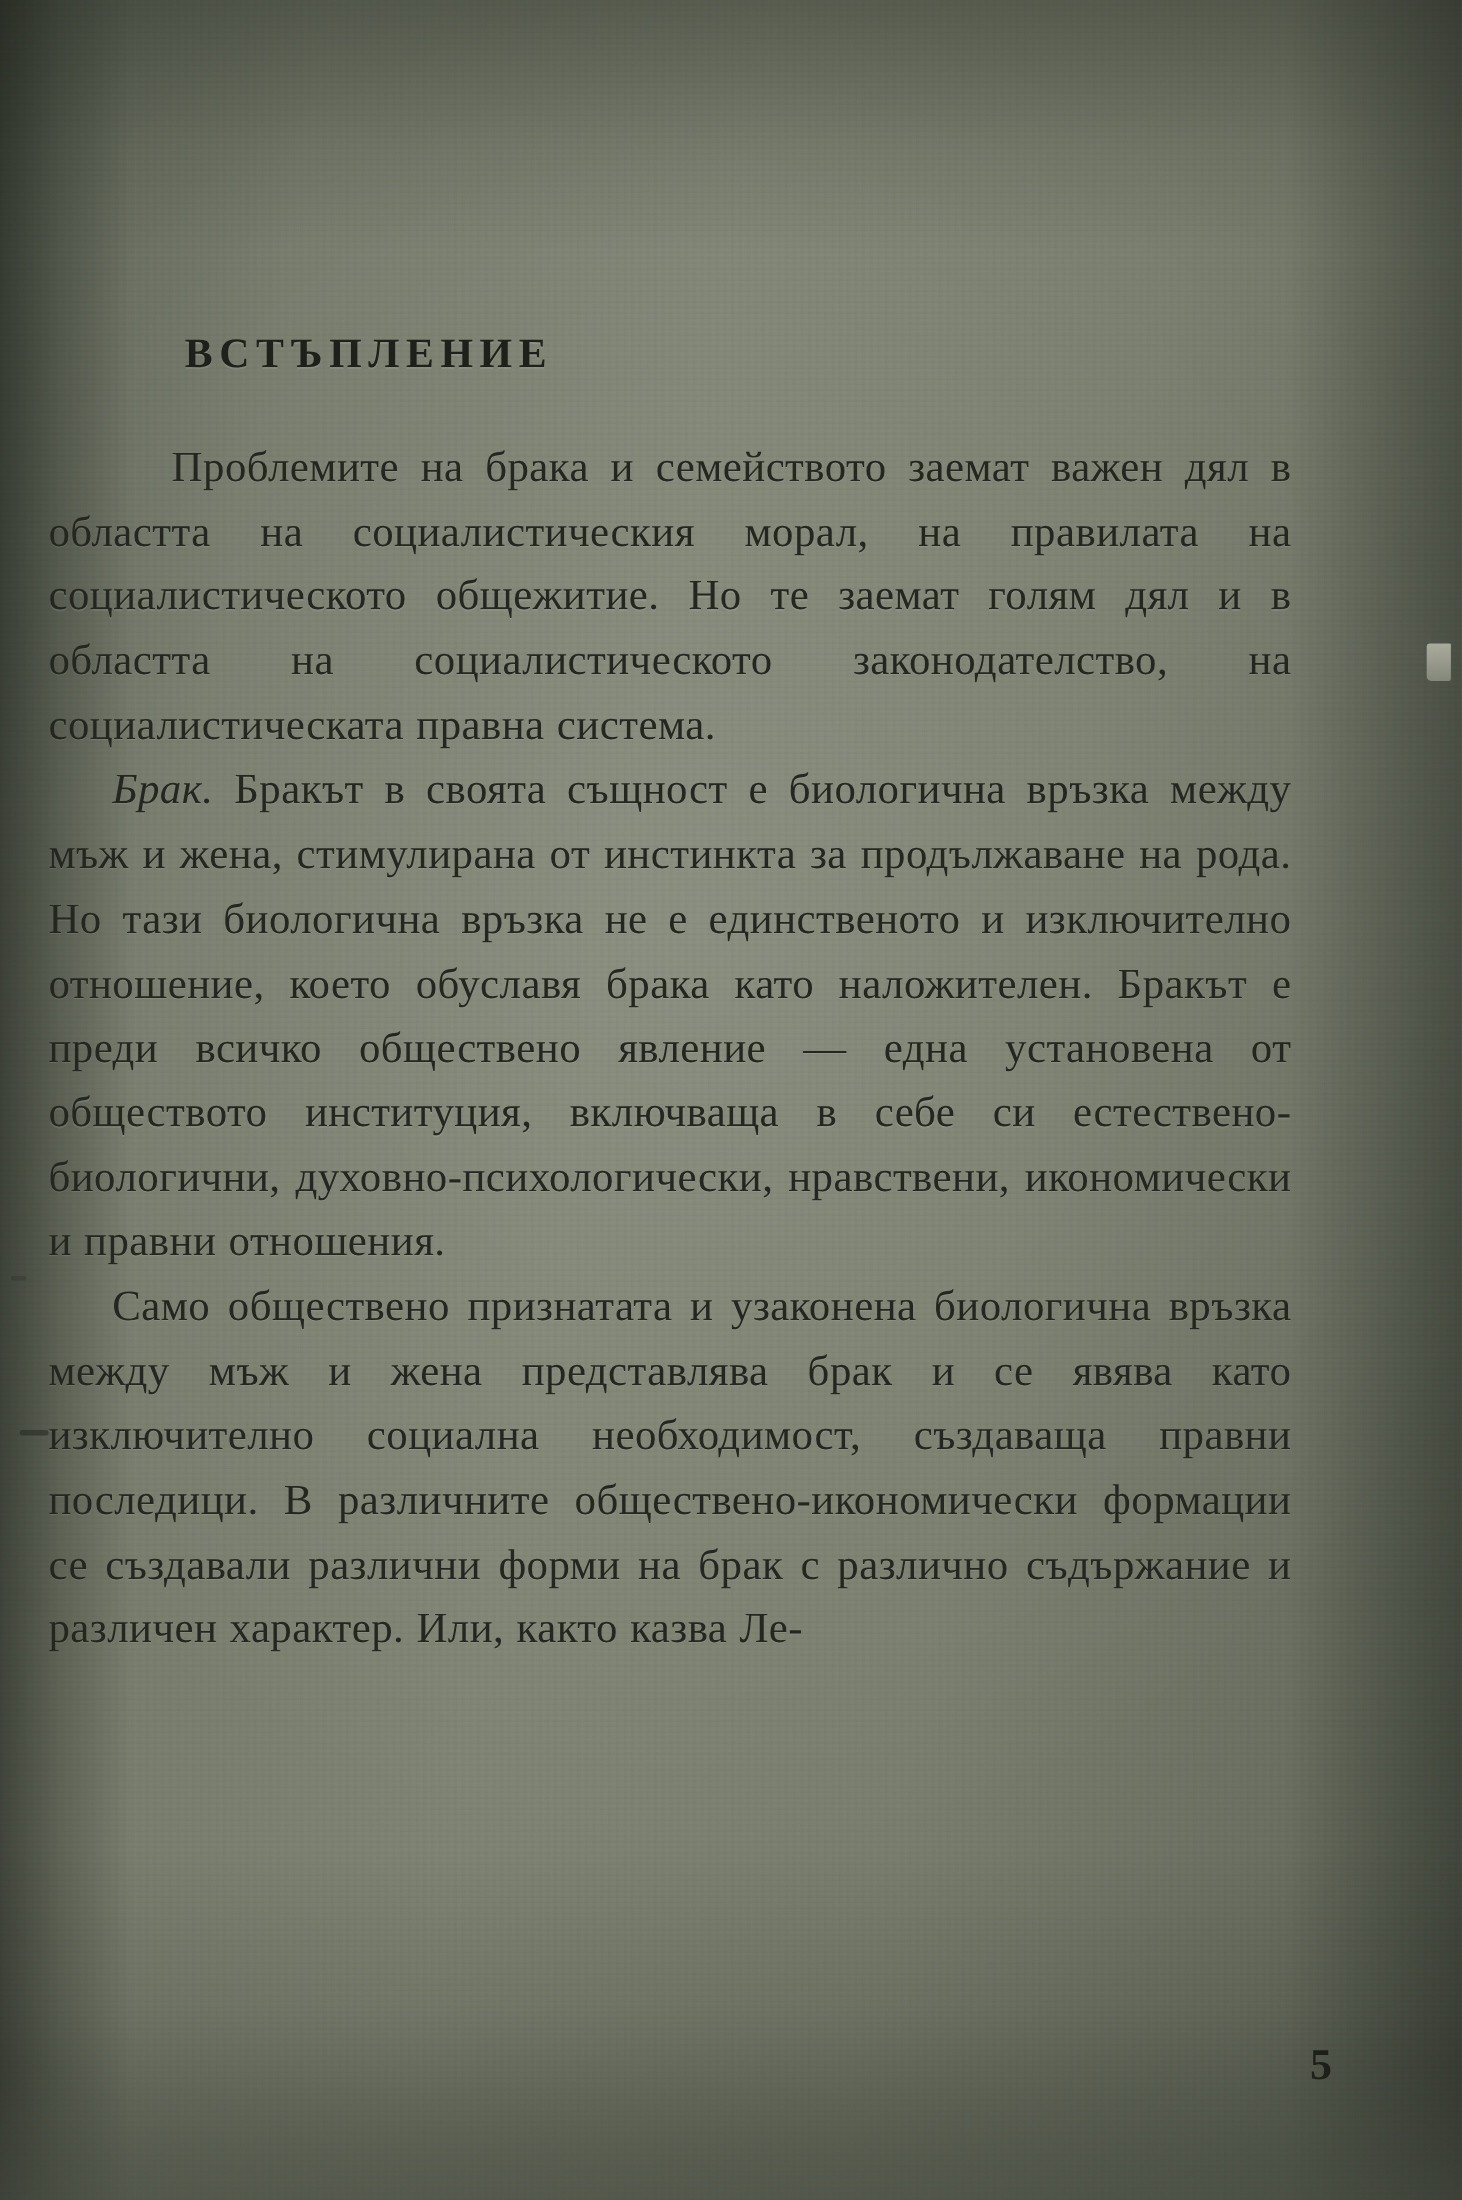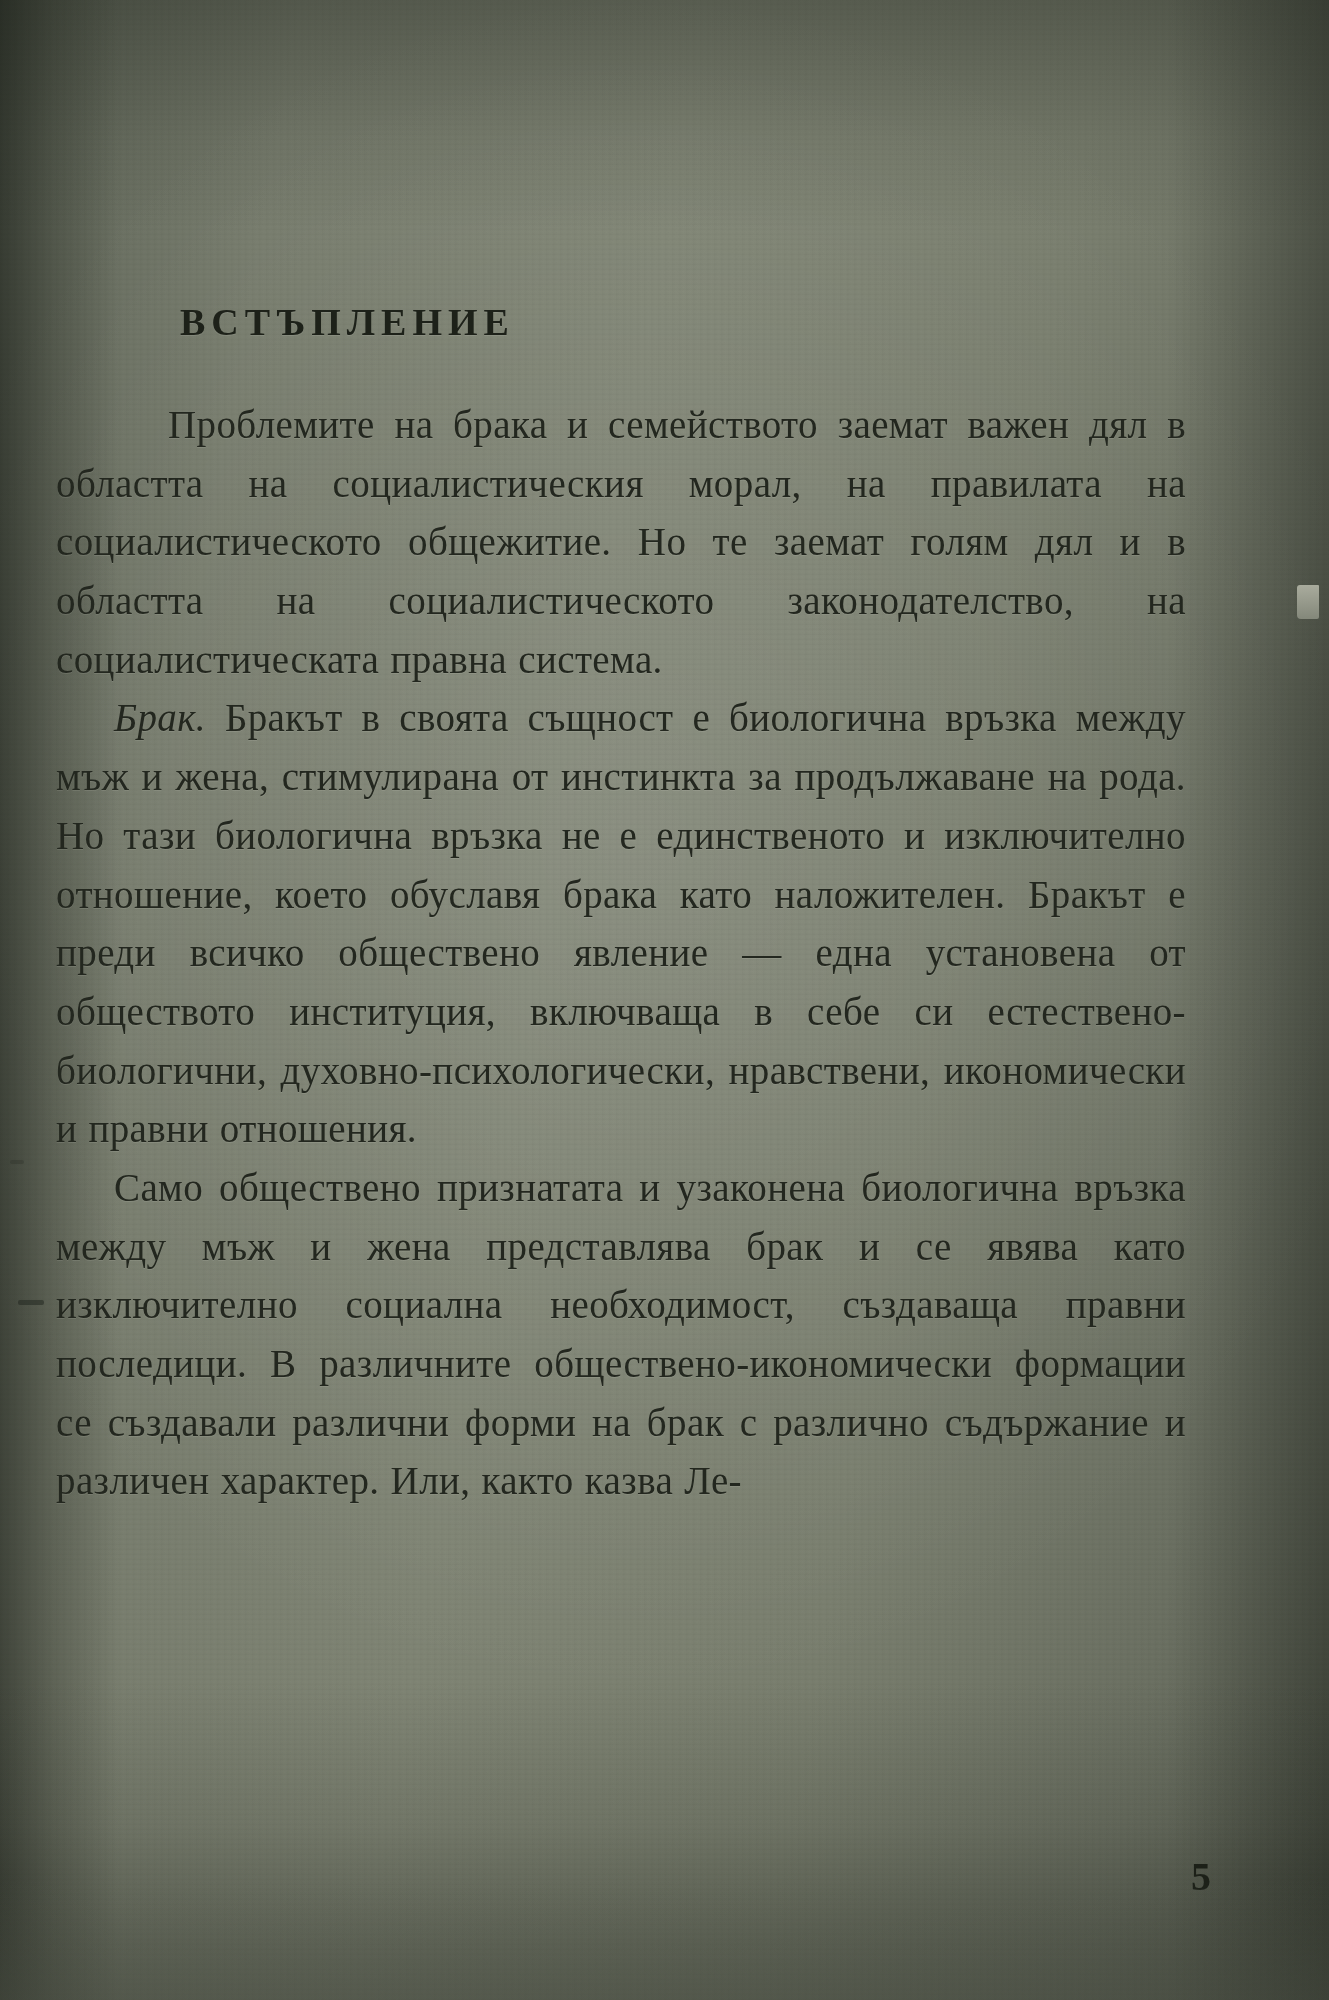--- a/index.html
+++ b/index.html
@@ -78,21 +78,21 @@
   .margin-mark {
     position: absolute;
     background: rgba(35,40,32,0.55);
     border-radius: 2px;
     pointer-events: none;
   }
 
   
   #text-block {
     position: absolute;
-    left: 56px;
+    left: 44px;
     top: 300px;
     width: 1130px;
     color: #22261f;
   }
 
   #heading {
     font-family: "Liberation Serif", serif;
     font-size: 38px;
     letter-spacing: 6px;
     font-weight: 700;

